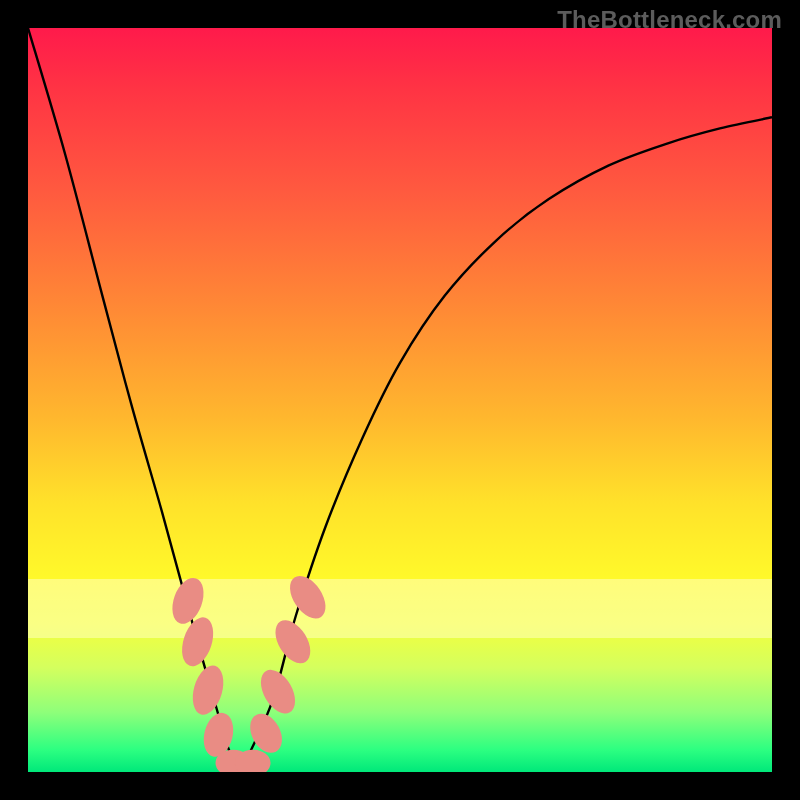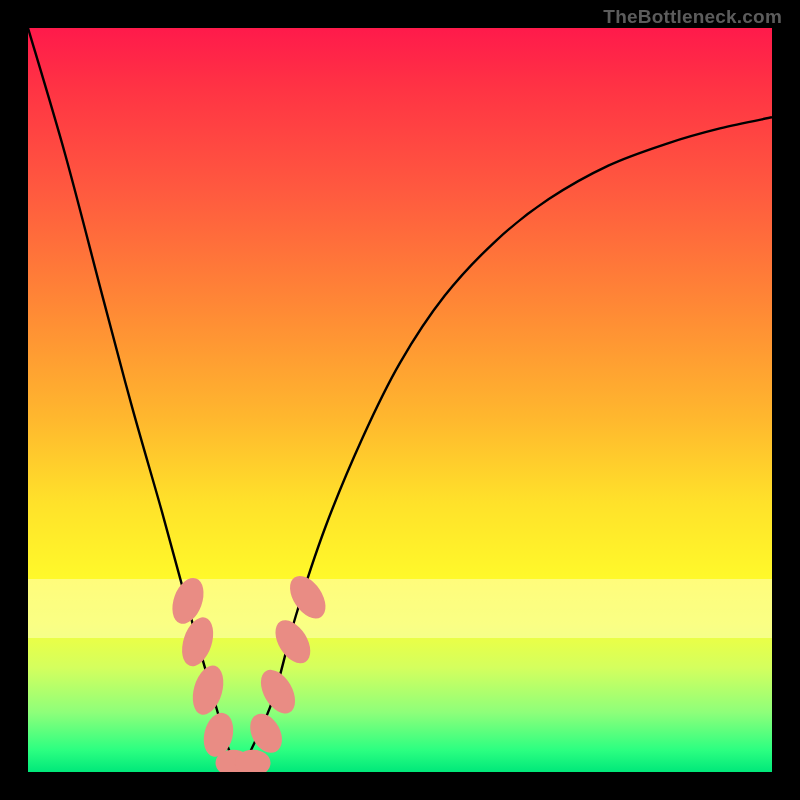--- a/index.html
+++ b/index.html
@@ -59,21 +59,21 @@
     position: absolute;
     inset: 0;
     width: 100%;
     height: 100%;
   }
   .watermark {
     position: absolute;
     top: 6px;
     right: 18px;
     color: #5c5c5c;
-    font-size: 19px;
+    font-size: 24px;
     font-weight: 600;
     letter-spacing: 0.2px;
     user-select: none;
   }
 </style>
 </head>
 <body>
 
 <div class="frame">
 

